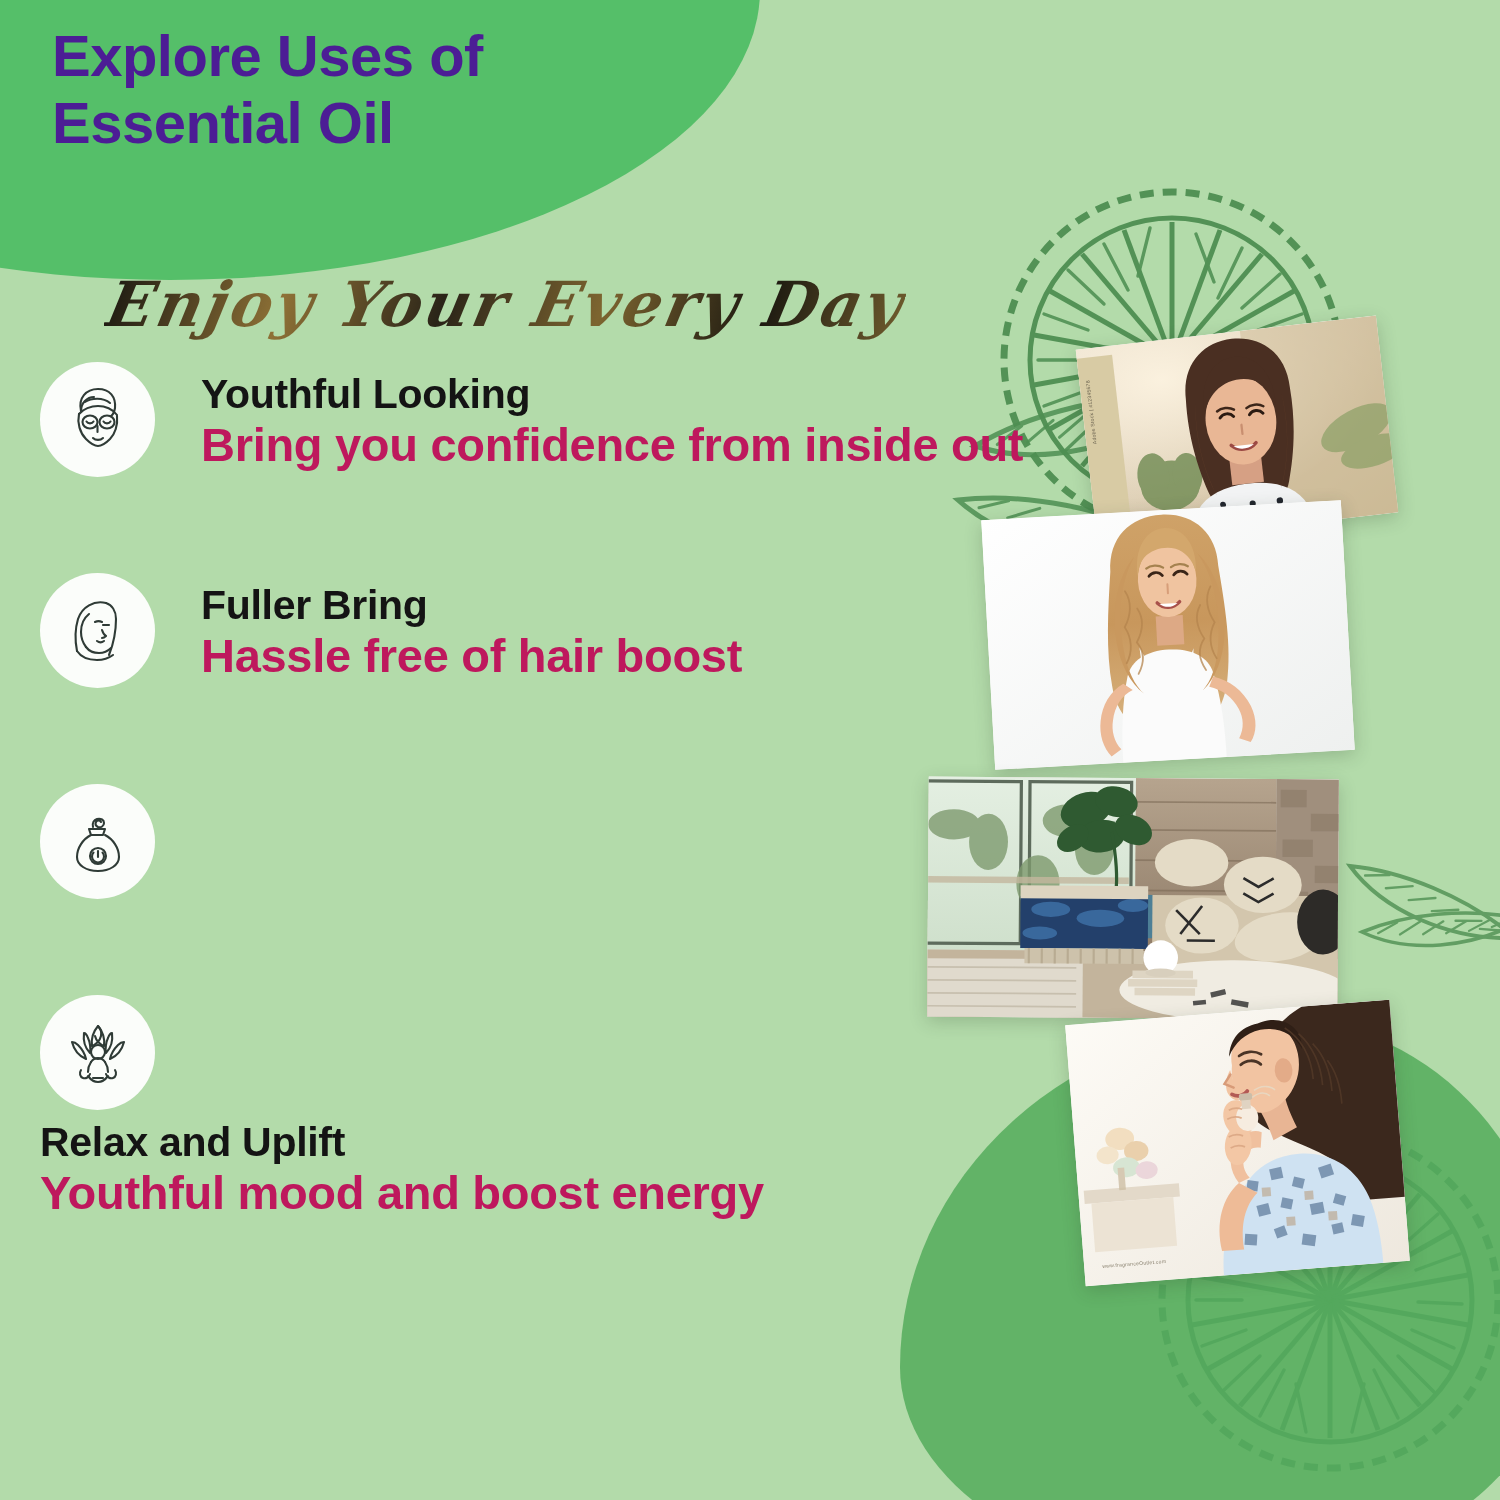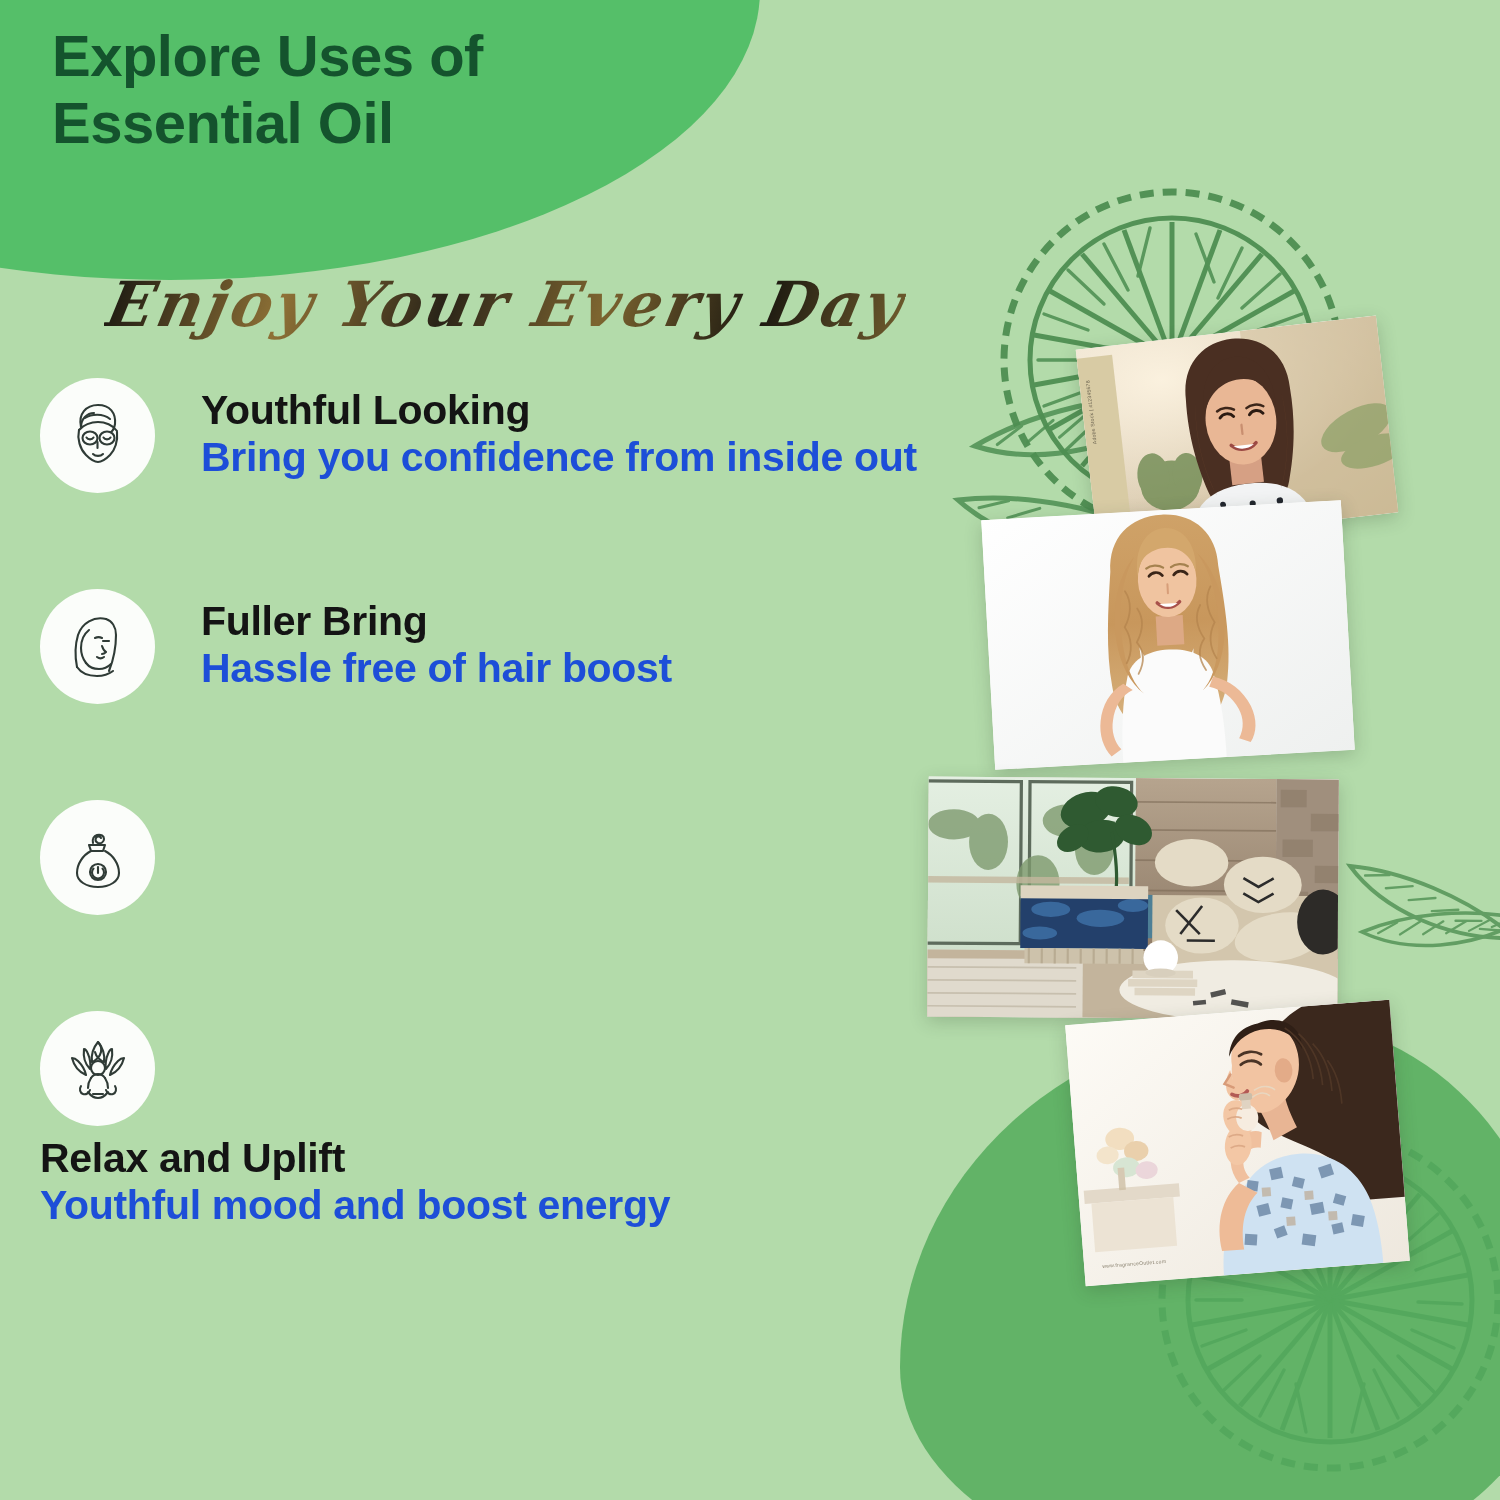--- a/index.html
+++ b/index.html
@@ -30,21 +30,21 @@
     left:-420px; top:-300px;
     width:1180px; height:580px;
     background:#55bf69;
     border-radius:50%;
     z-index:2;
   }
   .header-text{
     position:absolute;
     left:52px; top:22px;
     z-index:3;
-    color:#14532d;
+    color:#4c1d95;
     font-size:58px;
     font-weight:bold;
     line-height:1.16;
     letter-spacing:-0.5px;
     white-space:pre-line;
   }
 
   
   .tagline{
     position:absolute;
@@ -58,21 +58,21 @@
     background:linear-gradient(95deg,#1d1a12 0%,#8e7136 22%,#2a2418 42%,#7d6530 62%,#1b1810 82%,#6d5a2c 100%);
     -webkit-background-clip:text;
     background-clip:text;
     color:transparent;
     transform:skewX(-12deg);
   }
 
   
   .features{
     position:absolute;
-    left:40px; top:378px;
+    left:40px; top:362px;
     width:1010px;
     z-index:5;
   }
   .feature{
     display:flex;
     align-items:flex-start;
     margin-bottom:96px;
   }
   .feature:last-child{ margin-bottom:0;flex-direction:column; }
   .icon-circle{
@@ -86,23 +86,23 @@
   .icon-circle svg{ display:block; }
   .feature-text{ padding-top:10px; }
   .feature-title{
     font-size:41px;
     font-weight:bold;
     color:#141414;
     line-height:1.12;
     letter-spacing:-0.3px;
   }
   .feature-sub{
-    font-size:41px;
+    font-size:47px;
     font-weight:bold;
-    color:#1d4ed8;
+    color:#be185d;
     line-height:1.16;
     letter-spacing:-0.3px;
   }
 
   
   .collage{ position:absolute; inset:0; z-index:6; pointer-events:none; }
   .photo{
     position:absolute;
     background:#ffffff;
     box-shadow:0 5px 18px rgba(40,60,35,.22);

